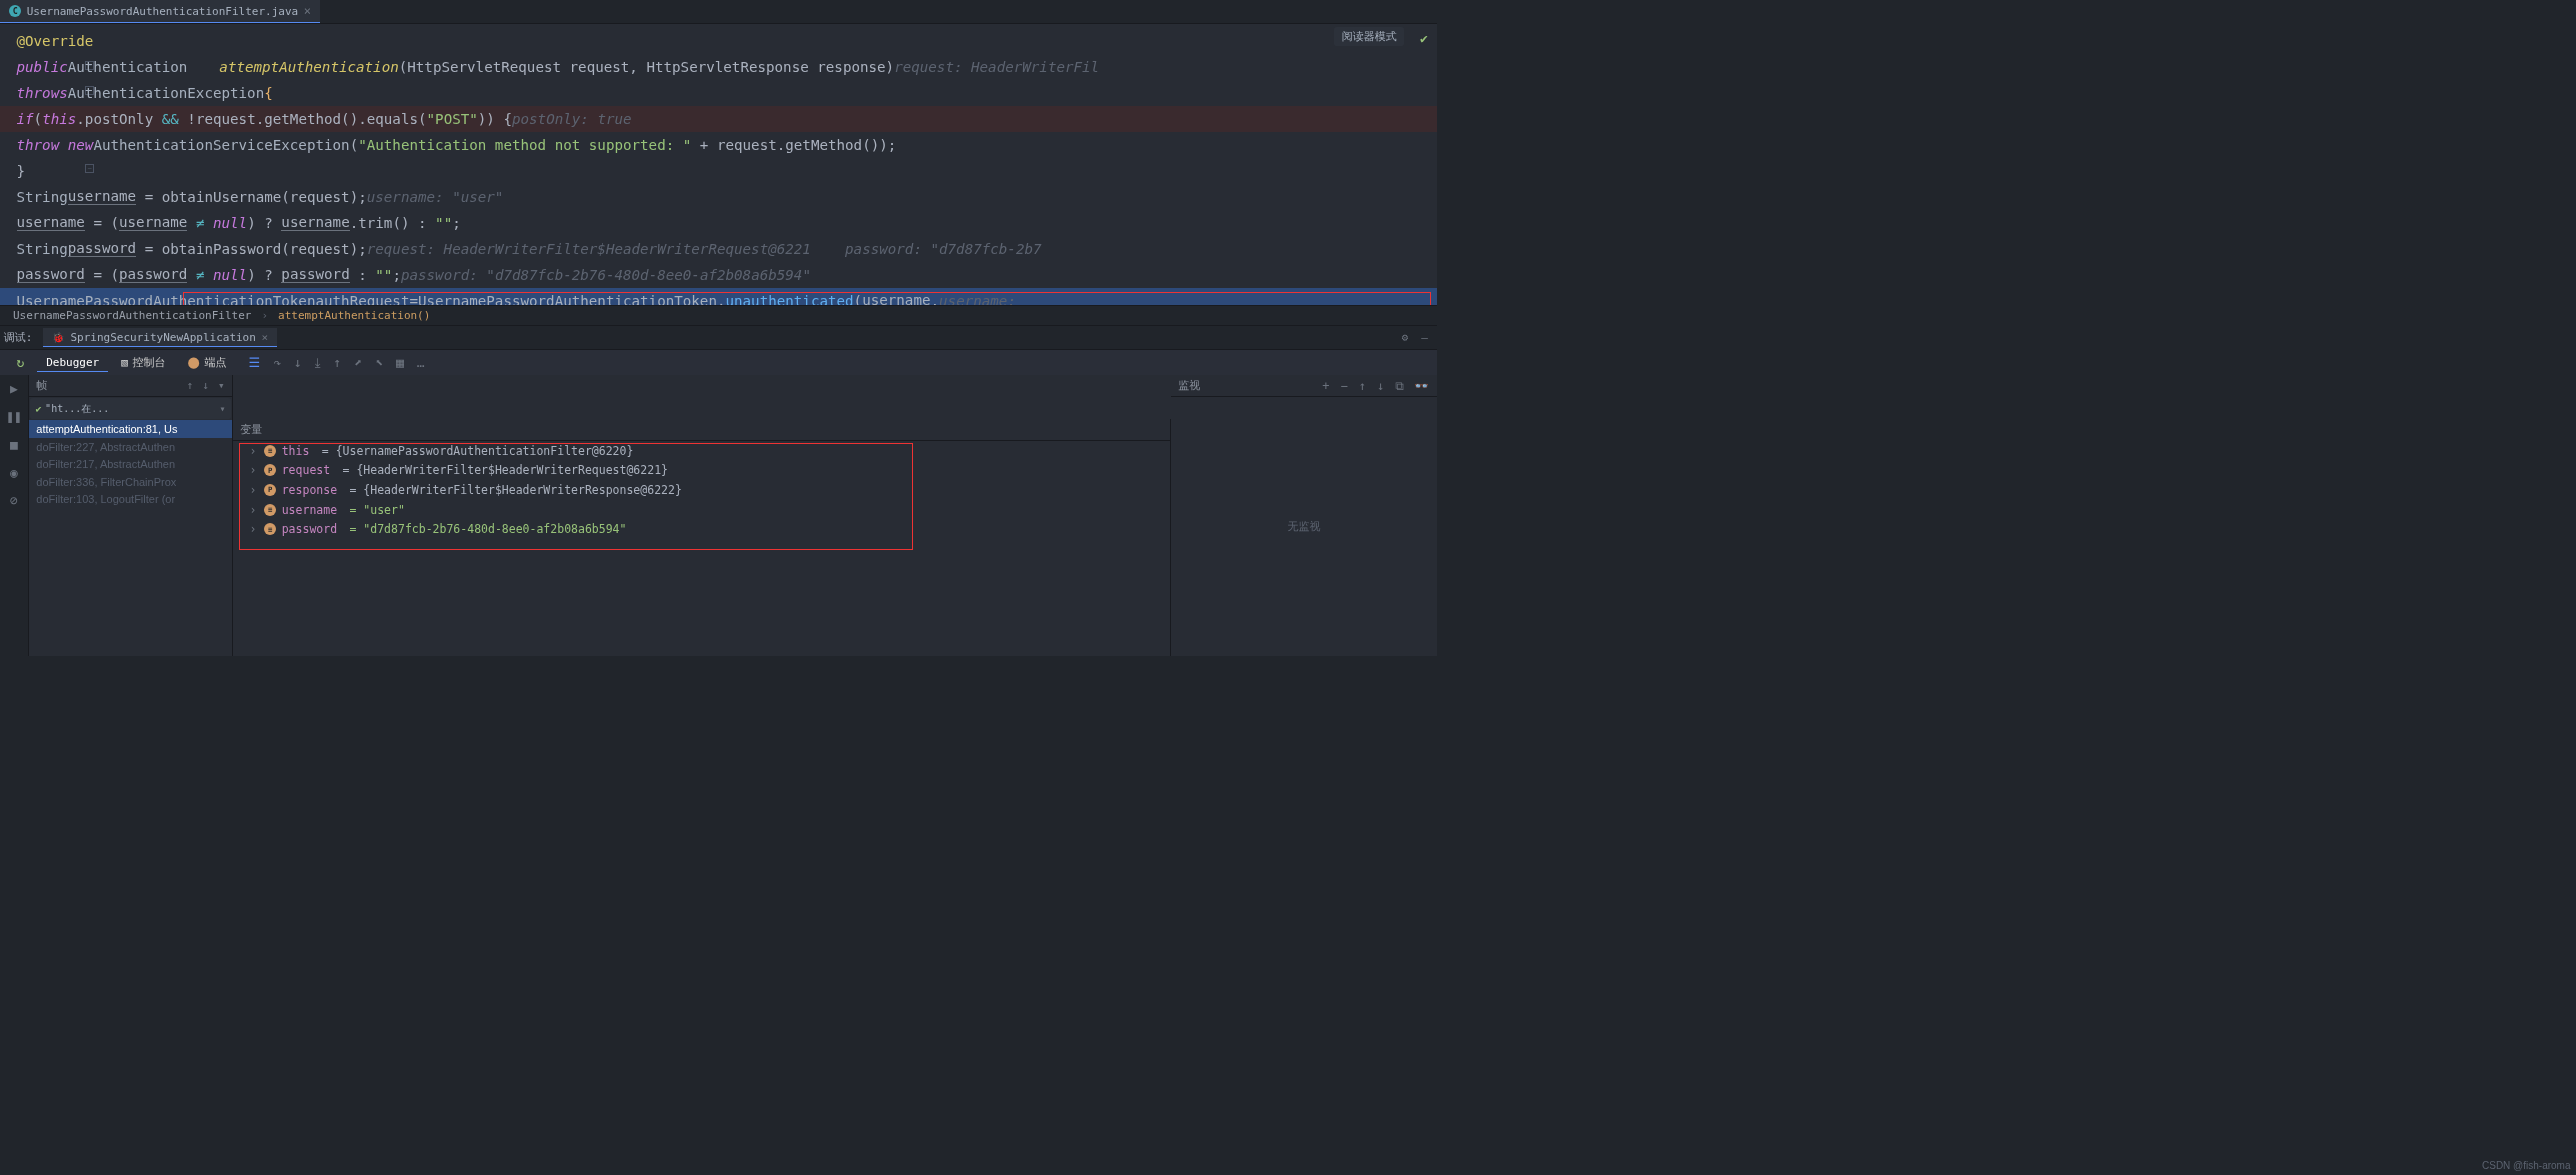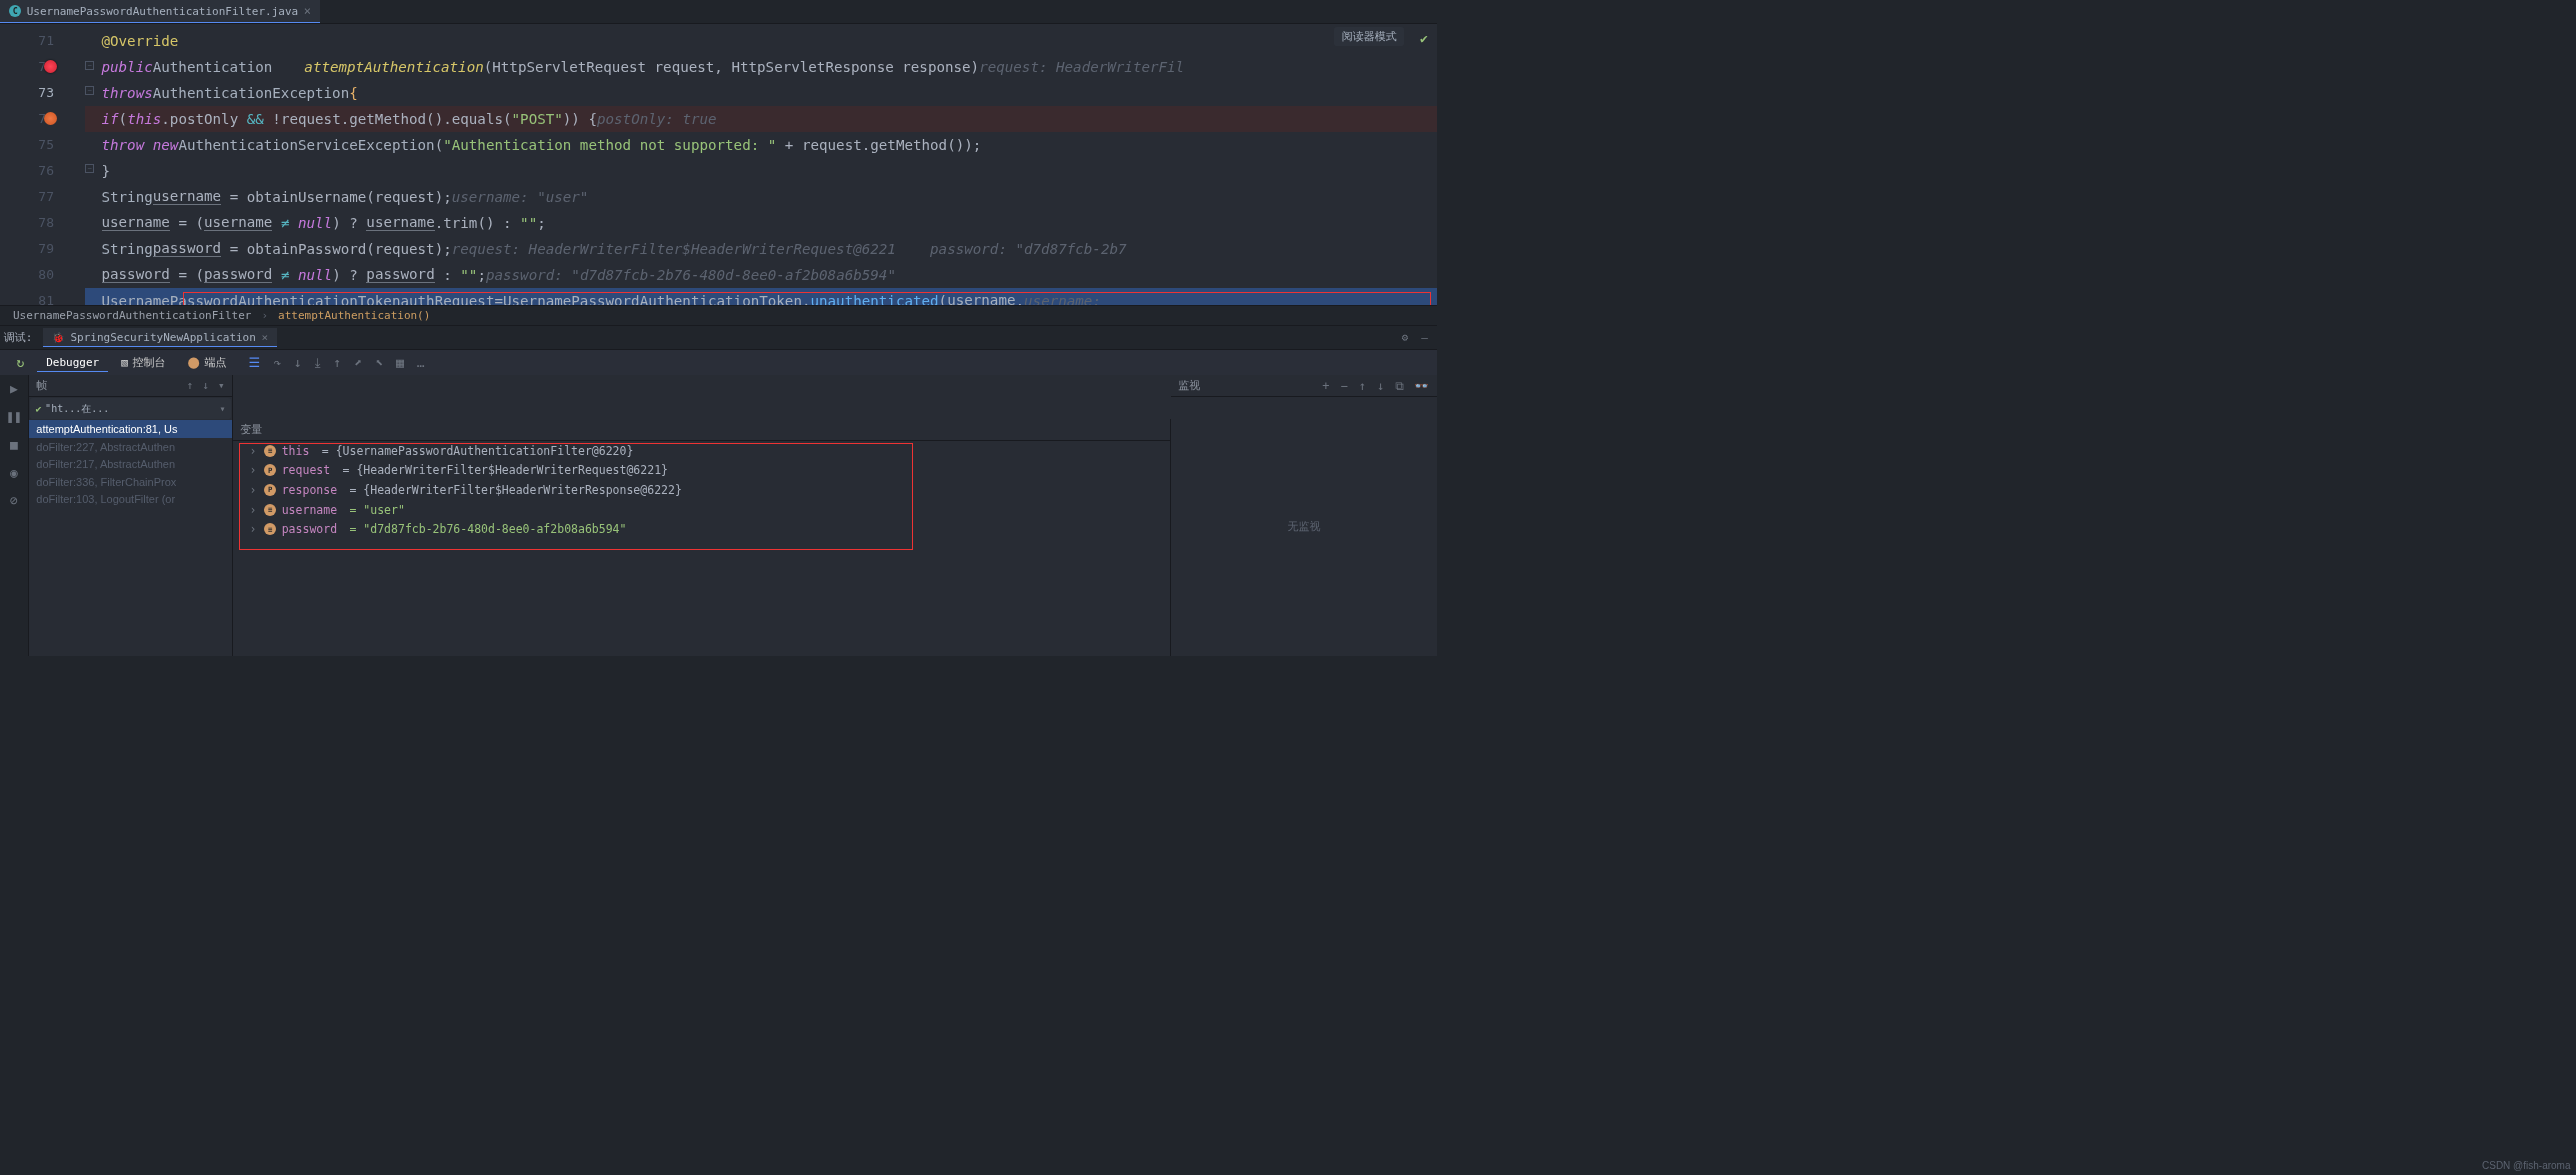--- a/index.html
+++ b/index.html
@@ -112,33 +112,20 @@
 <div class="root">
   <div class="tab-bar">
     <div class="tab">
       <span class="icon">C</span>
       <span>UsernamePasswordAuthenticationFilter.java</span>
       <span class="close">×</span>
     </div>
   </div>
 
   <div class="editor">
-    <div class="gutter" id="gutter">
-        <div class="gline">71</div>
-        <div class="gline">72<div class="marker run"></div></div>
-        <div class="gline cur">73</div>
-        <div class="gline">74<div class="marker bp"></div></div>
-        <div class="gline">75</div>
-        <div class="gline">76</div>
-        <div class="gline">77</div>
-        <div class="gline">78</div>
-        <div class="gline">79</div>
-        <div class="gline">80</div>
-        <div class="gline">81</div>
-      </div>
     <div class="fold-col">
       <div class="fold-btn" style="top:37px">−</div>
       <div class="fold-btn" style="top:62px">−</div>
       <div class="fold-btn" style="top:88px">−</div>
       <div class="fold-btn" style="top:140px">−</div>
     </div>
     <div class="code" id="code">
         <div class="cline">        <span class="c-ann">@Override</span></div>
         <div class="cline">        <span class="c-kw">public</span> <span class="c-type">Authentication</span> <span class="c-fn">attemptAuthentication</span><span class="c-pl">(HttpServletRequest request, HttpServletResponse response)</span>   <span class="c-cm">request: HeaderWriterFil</span></div>
         <div class="cline">                <span class="c-kw">throws</span> <span class="c-type">AuthenticationException</span> <span class="c-pr">{</span></div>

